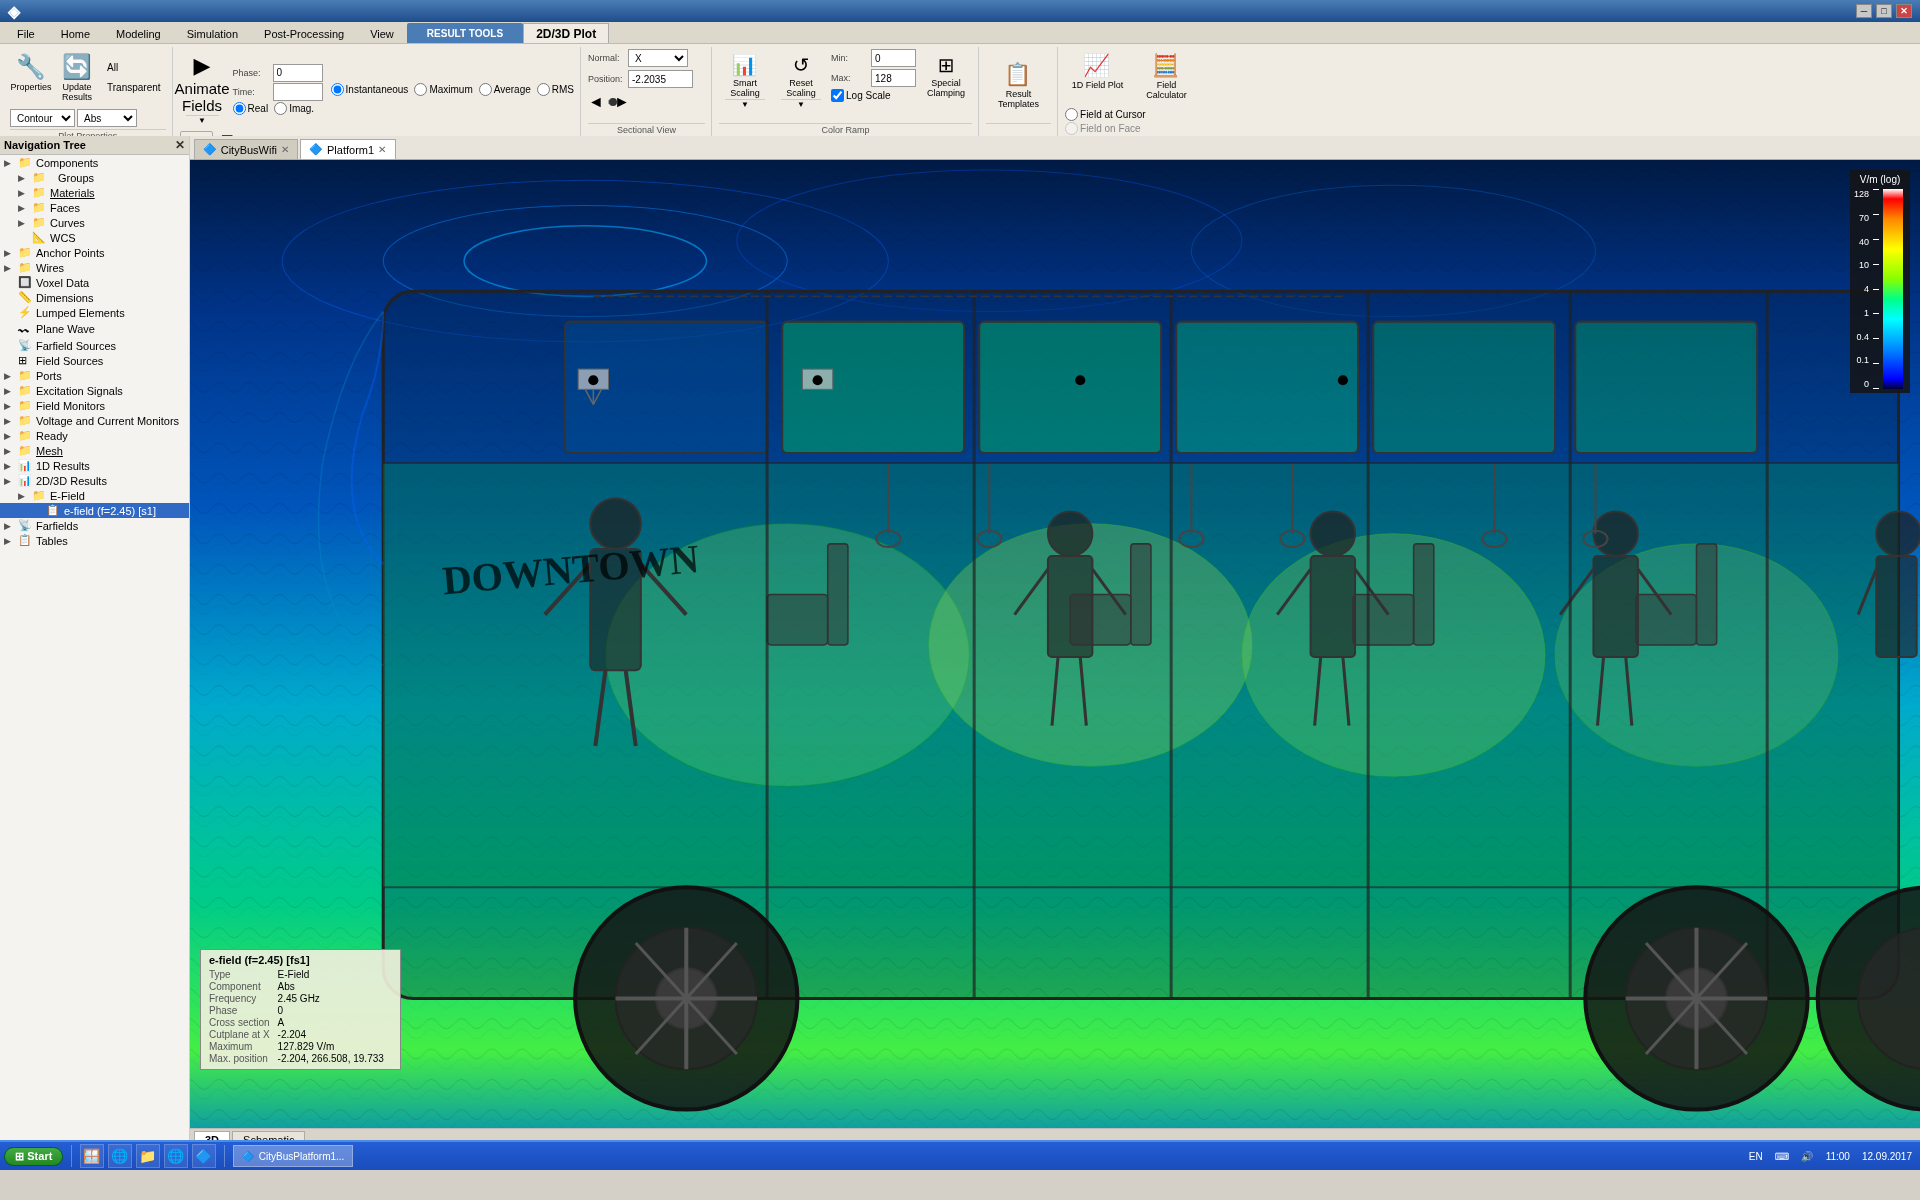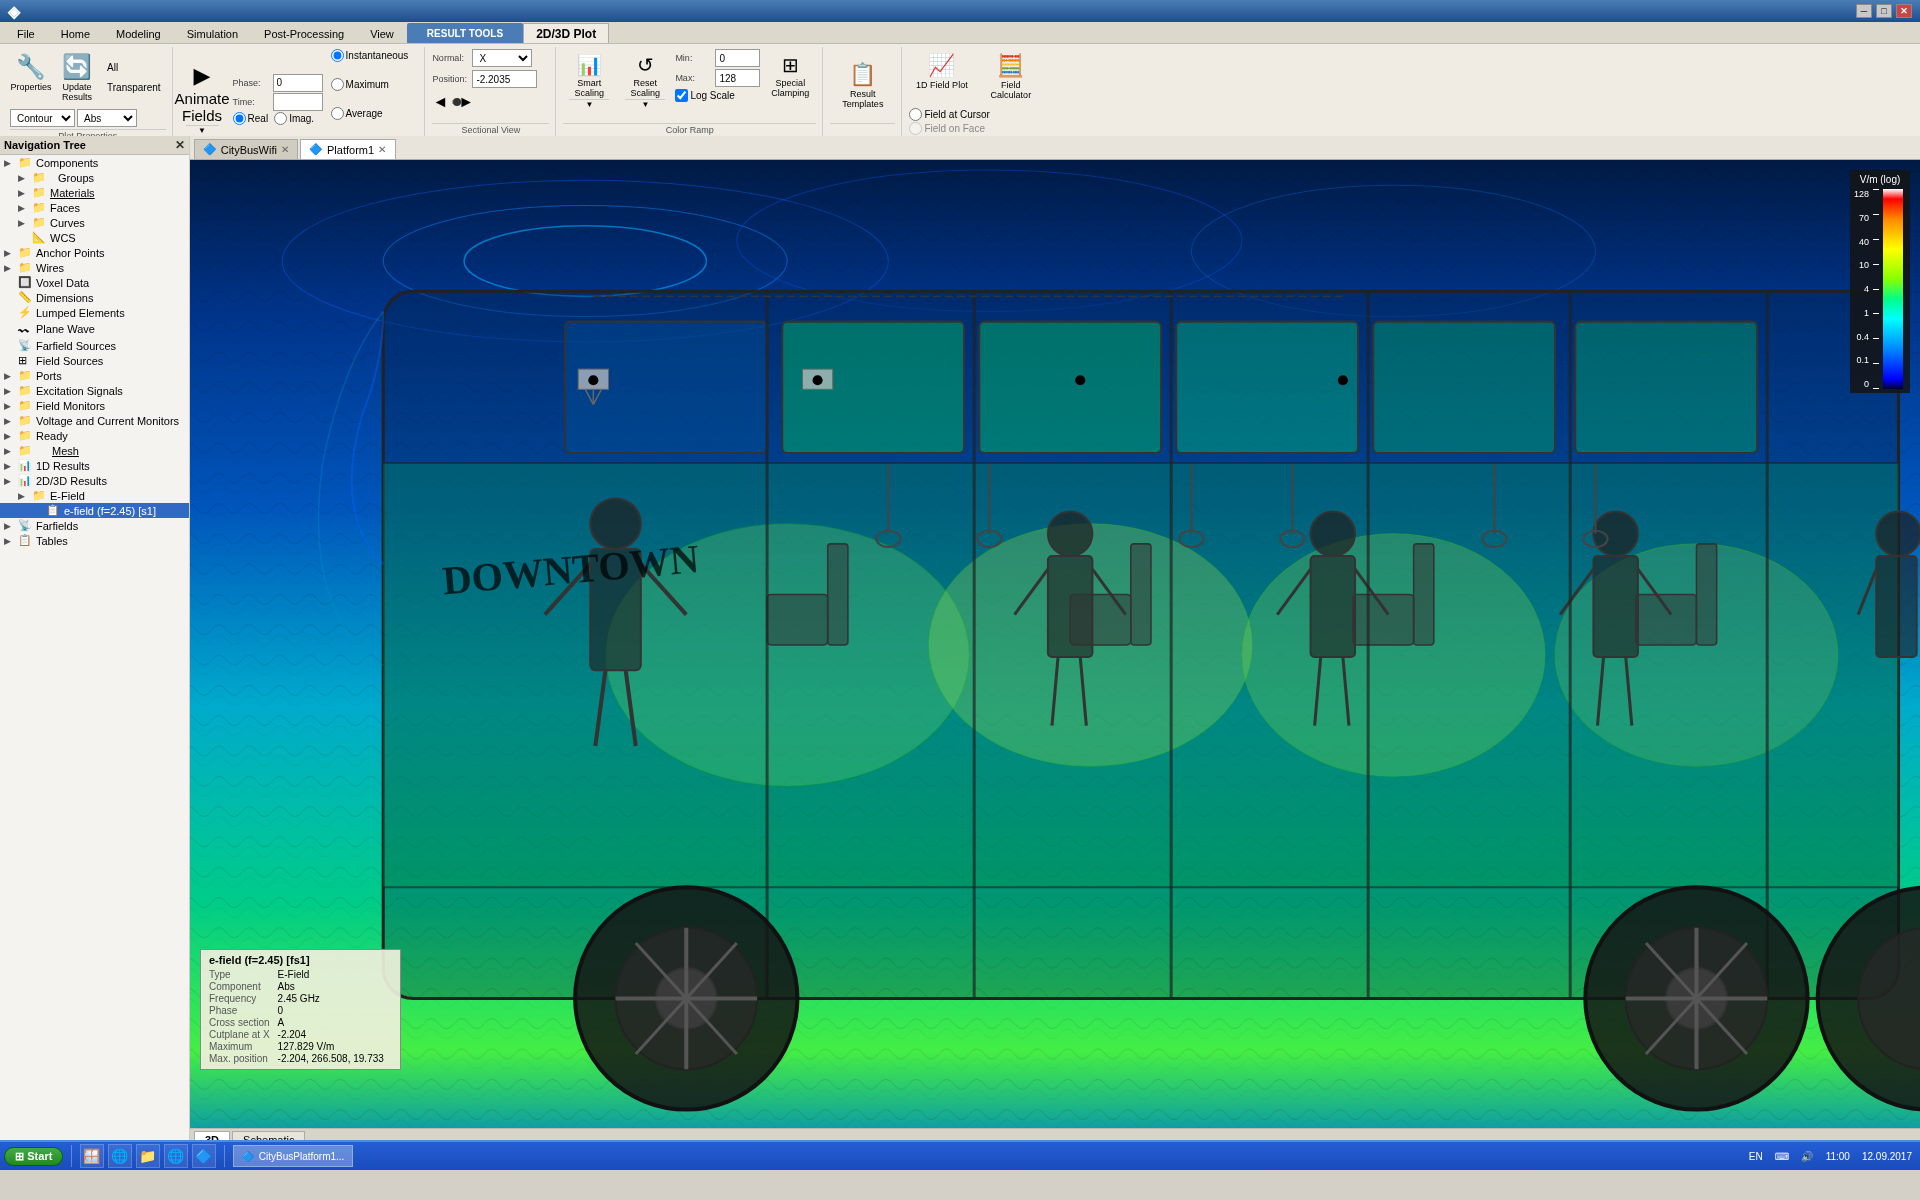--- a/index.html
+++ b/index.html
@@ -491,21 +491,21 @@
             <label class="rb-check">
                 <input type="radio" name="plot-type" checked="" style=""> 
                 <span>Real</span>
               </label>
             <label class="rb-check">
                 <input type="radio" name="plot-type" style=""> 
                 <span>Imag.</span>
               </label>
           </div>
         </div>
-        <div style="display:flex; flex-direction:column; gap:16px;">
+        <div style="display:flex; flex-direction:row; gap:6px;">
           <label class="rb-check">
               <input type="radio" name="plot-mode" checked="" style=""> 
               <span>Instantaneous</span>
             </label>
           <label class="rb-check">
               <input type="radio" name="plot-mode" style=""> 
               <span>Maximum</span>
             </label>
           <label class="rb-check">
               <input type="radio" name="plot-mode" style=""> 
@@ -733,21 +733,21 @@
         <span style="margin-left:2px;">Voltage and Current Monitors</span>
       </div>
       <div class="nav-tree-item" style="padding-left: 4px;">
         <span class="expand">▶</span>
         <span class="icon">📁</span>
         <span style="margin-left:2px;">Ready</span>
       </div>
       <div class="nav-tree-item" style="padding-left: 4px;">
         <span class="expand">▶</span>
         <span class="icon">📁</span>
-        <span style="margin-left:18px;text-decoration:underline;">Mesh</span>
+        <span style="margin-left:2px;text-decoration:underline;">Mesh</span>
       </div>
       <div class="nav-tree-item" style="padding-left: 4px;">
         <span class="expand">▶</span>
         <span class="icon">📊</span>
         <span style="margin-left:2px;">1D Results</span>
       </div>
       <div class="nav-tree-item" style="padding-left: 4px;">
         <span class="expand">▶</span>
         <span class="icon">📊</span>
         <span style="margin-left:2px;">2D/3D Results</span>

